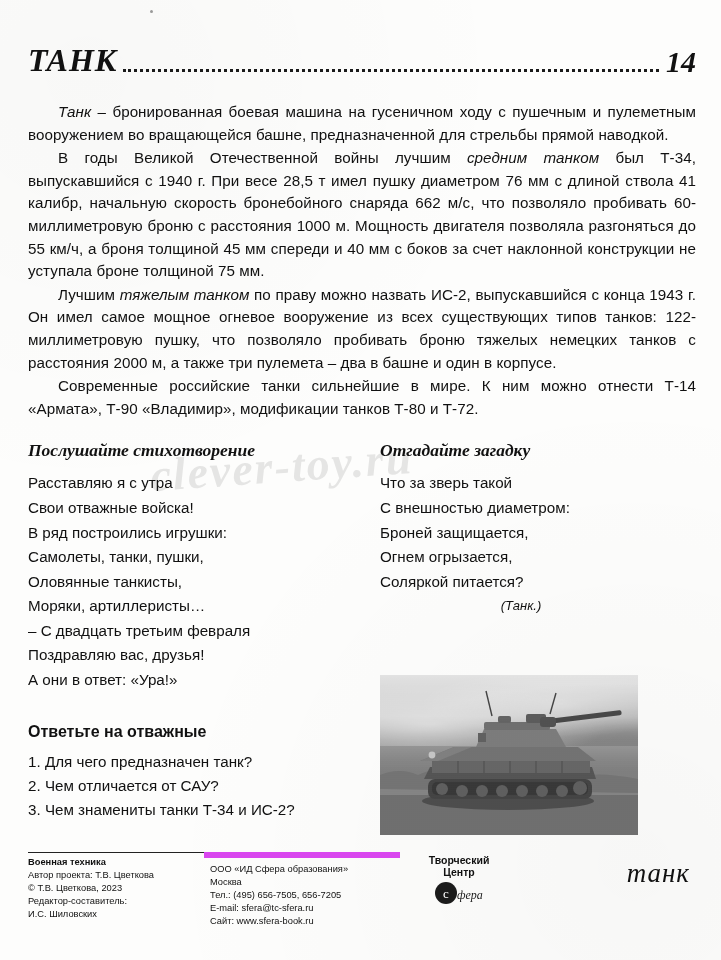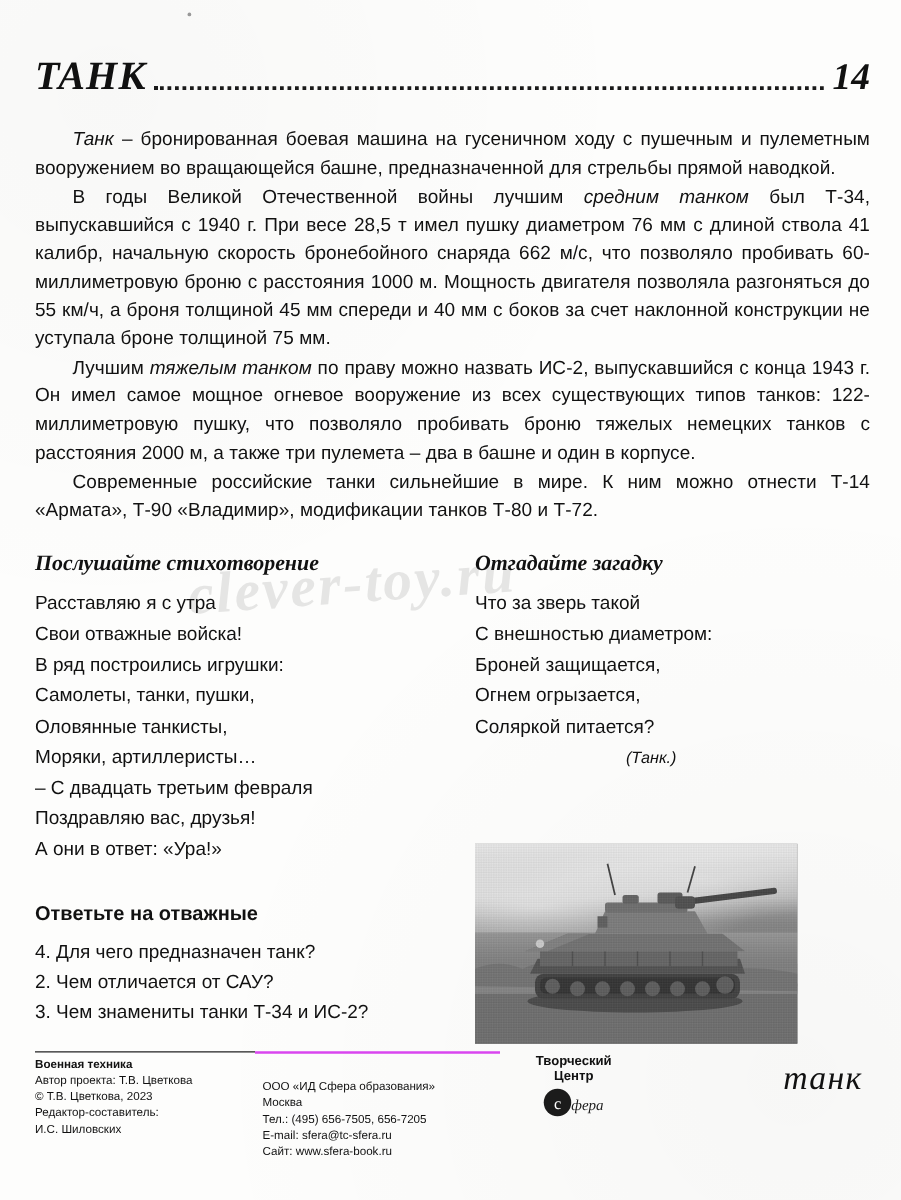--- a/index.html
+++ b/index.html
@@ -174,22 +174,22 @@
   .footer-left {
     width: 176px;
     border-top: 1px solid #222;
     padding-top: 3px;
     font-size: 9.3px;
     line-height: 13px;
   }
   .footer-left .ft-b { font-weight: bold; }
   .footer-mid {
     width: 190px;
-    border-top: 2px solid #d946ef;
-    padding-top: 20px;
+    border-top: 6px solid #d946ef;
+    padding-top: 5px;
     padding-left: 6px;
     font-size: 9.3px;
     line-height: 13px;
   }
   .footer-logo {
     width: 118px;
     padding-top: 2px;
     text-align: center;
   }
   .footer-logo .l1 {
@@ -268,21 +268,21 @@
         <div class="poem-line">Свои отважные войска!</div>
         <div class="poem-line">В ряд построились игрушки:</div>
         <div class="poem-line">Самолеты, танки, пушки,</div>
         <div class="poem-line">Оловянные танкисты,</div>
         <div class="poem-line">Моряки, артиллеристы…</div>
         <div class="poem-line">– С двадцать третьим февраля</div>
         <div class="poem-line">Поздравляю вас, друзья!</div>
         <div class="poem-line">А они в ответ: «Ура!»</div>
 
         <div class="q-head">Ответьте на отважные</div>
-        <div class="q-line">4. Для чего предназначен танк?</div>
+        <div class="q-line">1. Для чего предназначен танк?</div>
         <div class="q-line">2. Чем отличается от САУ?</div>
         <div class="q-line">3. Чем знамениты танки Т-34 и ИС-2?</div>
       </div>
 
       <div class="col-right">
         <div class="sub-head">Отгадайте загадку</div>
         <div class="riddle-line">Что за зверь такой</div>
         <div class="riddle-line">С внешностью диаметром:</div>
         <div class="riddle-line">Броней защищается,</div>
         <div class="riddle-line">Огнем огрызается,</div>

